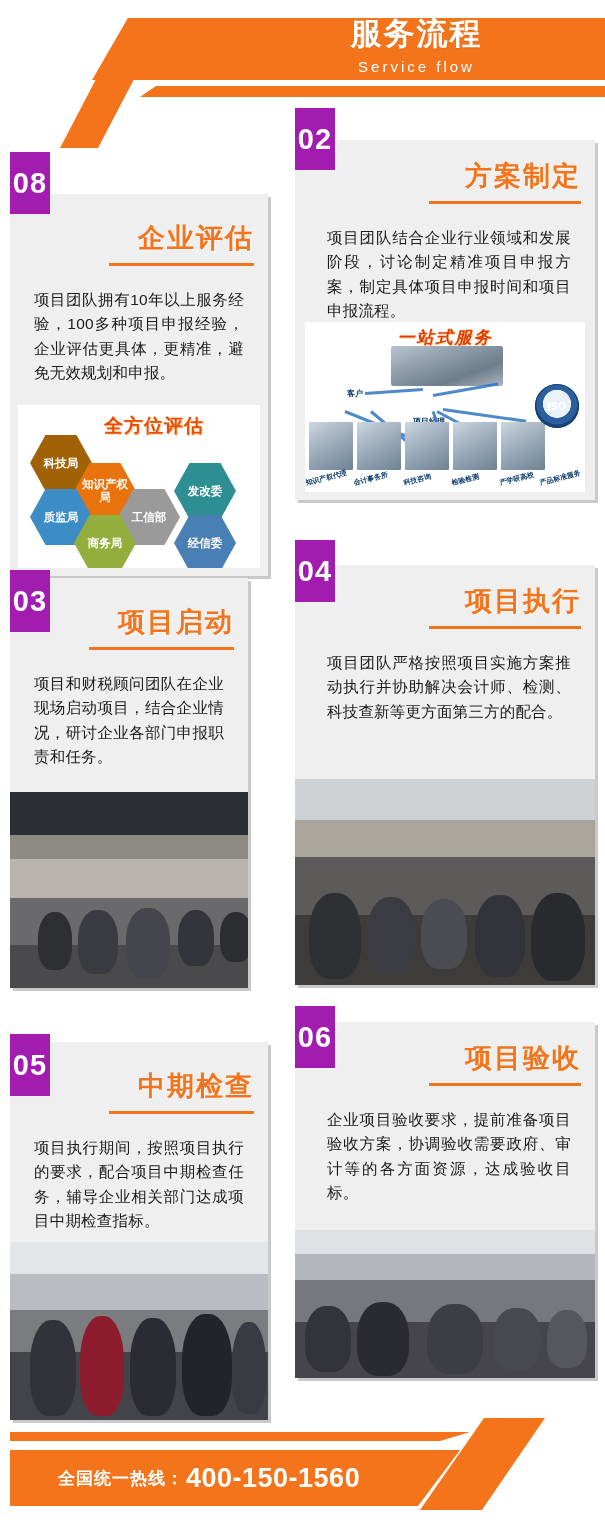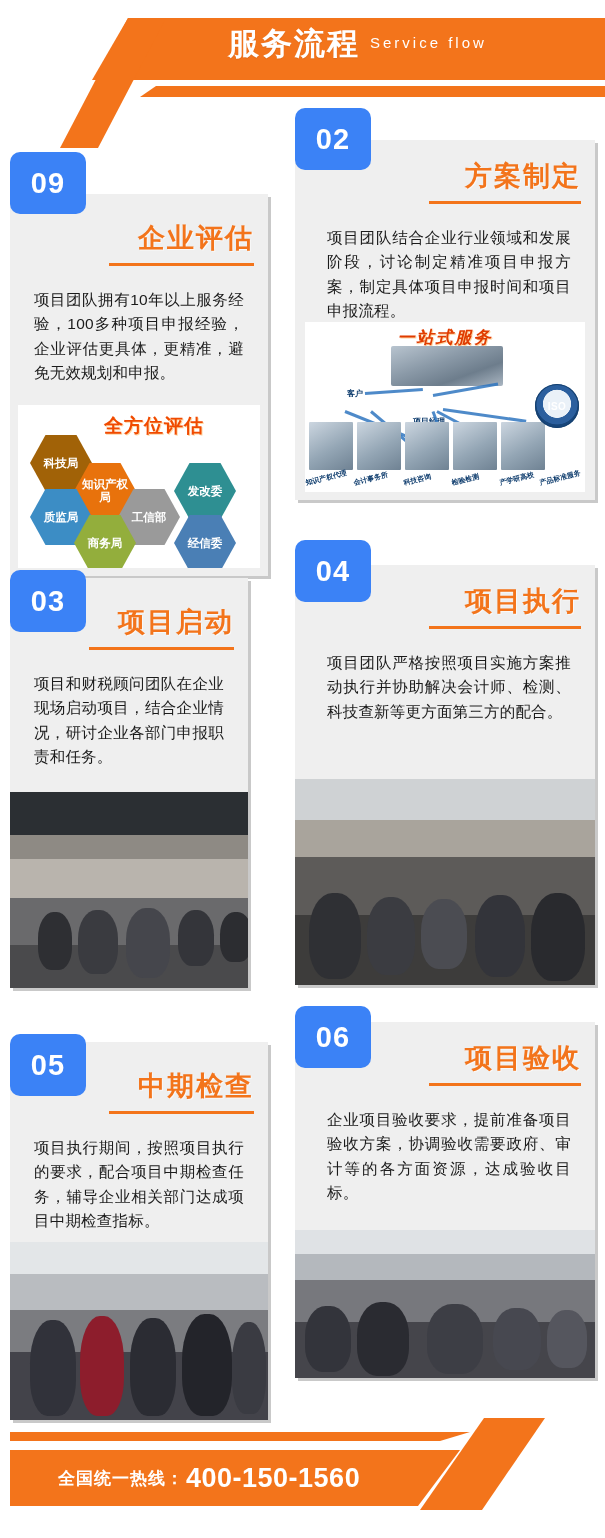--- a/index.html
+++ b/index.html
@@ -17,21 +17,21 @@
     overflow: hidden;
   }
   .header-band .fill {
     position: absolute; inset: 0;
     background: #F3741B;
     clip-path: polygon(128px 0, 605px 0, 605px 100%, 92px 100%);
   }
   .header-title-wrap {
     position: absolute; left: 0; top: 18px; width: 605px; height: 51px;
     display: flex; align-items: center; justify-content: flex-start;
-    padding-left: 228px; gap: 10px;
+    padding-left: 228px; gap: 10px; flex-direction: column;
   }
   .header-title-cn {
     color: #ffffff; font-size: 31px; font-weight: bold; letter-spacing: 2px;
     line-height: 1; text-shadow: 0 1px 1px rgba(0,0,0,.08);
   }
   .header-title-en {
     color: #ffffff; font-size: 15px; letter-spacing: 3px; line-height: 1;
     padding-bottom: 2px;
   }
   .header-stripe {
@@ -58,24 +58,24 @@
     box-shadow: 3px 3px 0 0 #c9c9c9;
   }
   .card.c1 { left: 10px;  top: 160px;  width: 258px; height: 382px; margin-top: 34px; }
   .card.c2 { left: 295px; top: 140px;  width: 300px; height: 360px; }
   .card.c3 { left: 10px;  top: 578px;  width: 238px; height: 410px; }
   .card.c4 { left: 295px; top: 565px;  width: 300px; height: 420px; }
   .card.c5 { left: 10px;  top: 1042px; width: 258px; height: 378px; }
   .card.c6 { left: 295px; top: 1022px; width: 300px; height: 356px; }
 
   .badge {
-    position: absolute; width: 76px; height: 62px; background: #3b82f6;
+    position: absolute; width: 40px; height: 62px; background: #a21caf;
     color: #fff; font-size: 29px; font-weight: bold;
     display: flex; align-items: center; justify-content: center;
-    letter-spacing: 1px; z-index: 4; border-radius: 10px;
+    letter-spacing: 1px; z-index: 4;
   }
   .badge.b1 { left: 10px;  top: 152px; }
   .badge.b2 { left: 295px; top: 108px; }
   .badge.b3 { left: 10px;  top: 570px; }
   .badge.b4 { left: 295px; top: 540px; }
   .badge.b5 { left: 10px;  top: 1034px; }
   .badge.b6 { left: 295px; top: 1006px; }
 
   .card-inner { position: relative; width: 100%; height: 100%; padding: 0 14px; }
 
@@ -243,21 +243,21 @@
         <div class="hex" id="hx0" style="left: 12px; top: 30px; background: #a16207;">科技局</div>
         <div class="hex" id="hx1" style="left: 56px; top: 58px; background: rgb(232, 114, 12);">知识产权局</div>
         <div class="hex" id="hx2" style="left: 12px; top: 84px; background: rgb(60, 141, 197);">质监局</div>
         <div class="hex" id="hx3" style="left: 100px; top: 84px; background: rgb(154, 154, 154);">工信部</div>
         <div class="hex" id="hx4" style="left: 56px; top: 110px; background: rgb(147, 174, 60);">商务局</div>
         <div class="hex" id="hx5" style="left: 156px; top: 58px; background: rgb(46, 143, 146);">发改委</div>
         <div class="hex" id="hx6" style="left: 156px; top: 110px; background: rgb(74, 127, 181);">经信委</div>
       </div>
     </div>
   </div>
-  <div class="badge b1">09</div>
+  <div class="badge b1">08</div>
 
   <div class="card c2">
     <div class="card-inner">
       <div class="card-title">方案制定</div>
       <div class="title-rule"></div>
       <div class="card-body">项目团队结合企业行业领域和发展阶段，讨论制定精准项目申报方案，制定具体项目申报时间和项目申报流程。</div>
       <div class="onestop">
         <div class="onestop-title">一站式服务</div>
         <div class="os-photo-top"></div>
         <div class="os-node" style="left:42px; top:66px;">客户</div>

